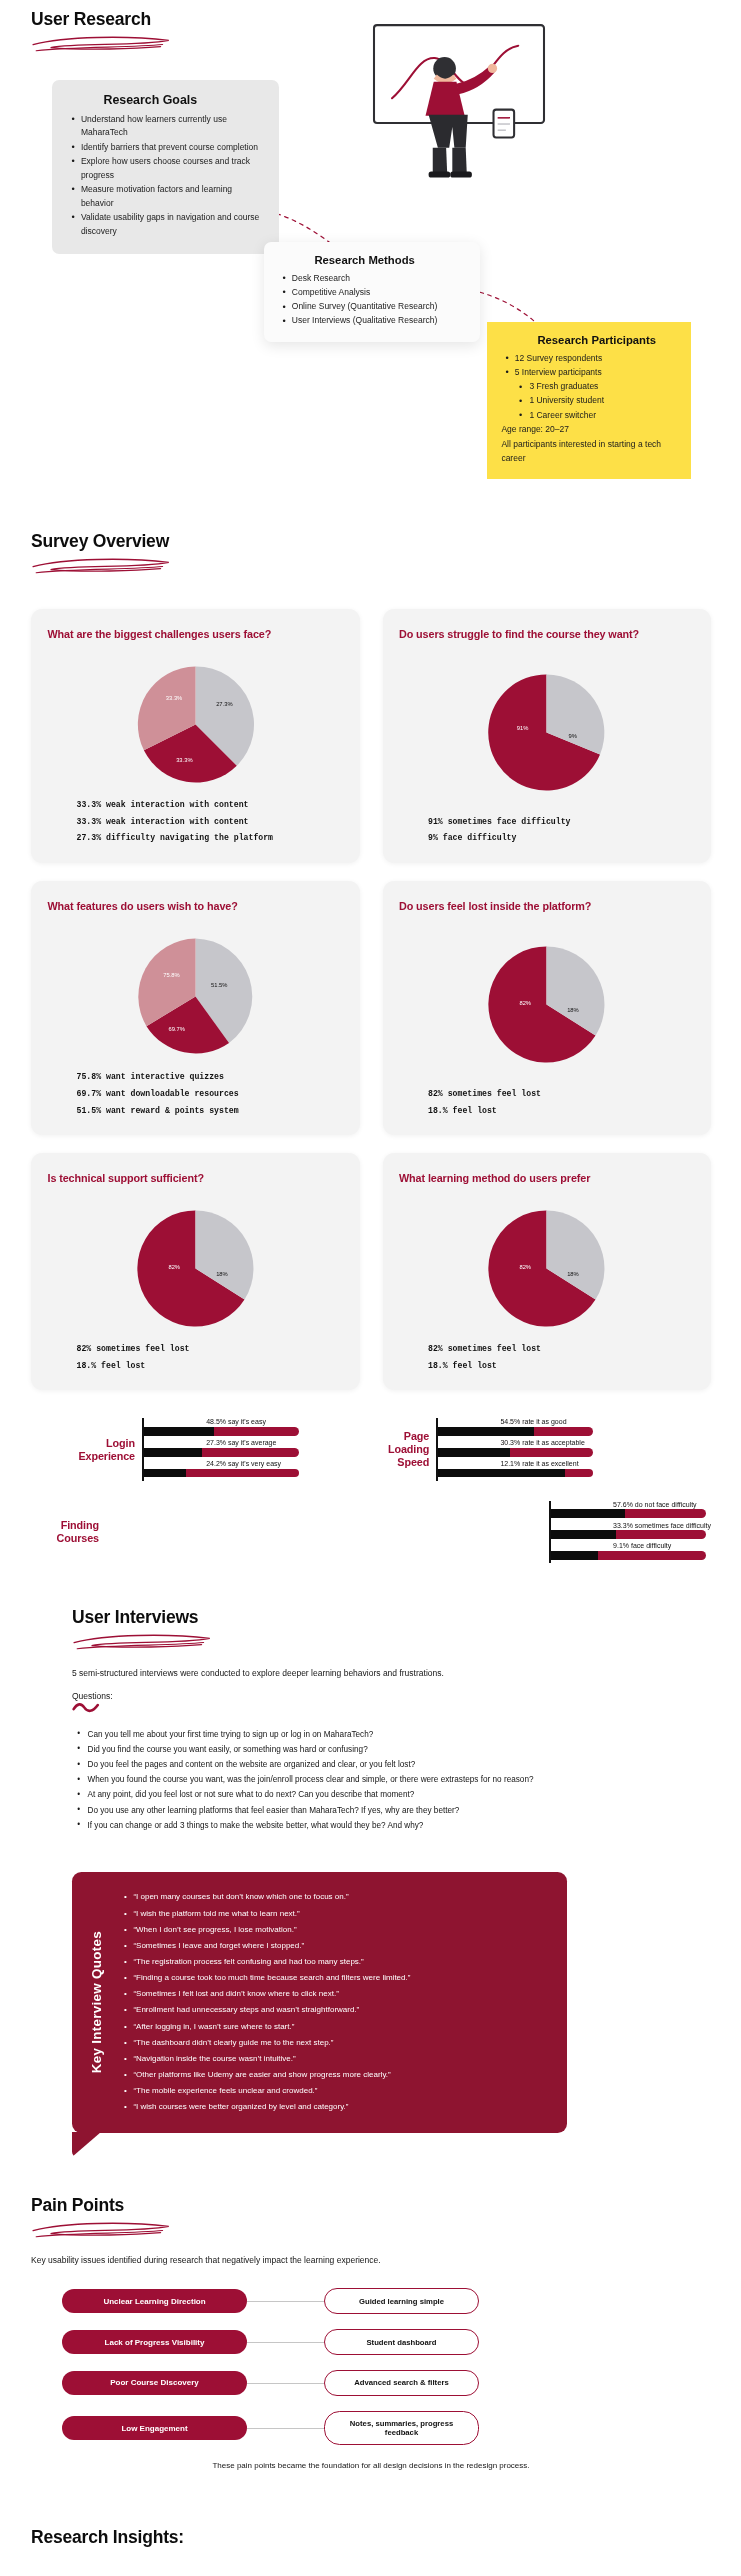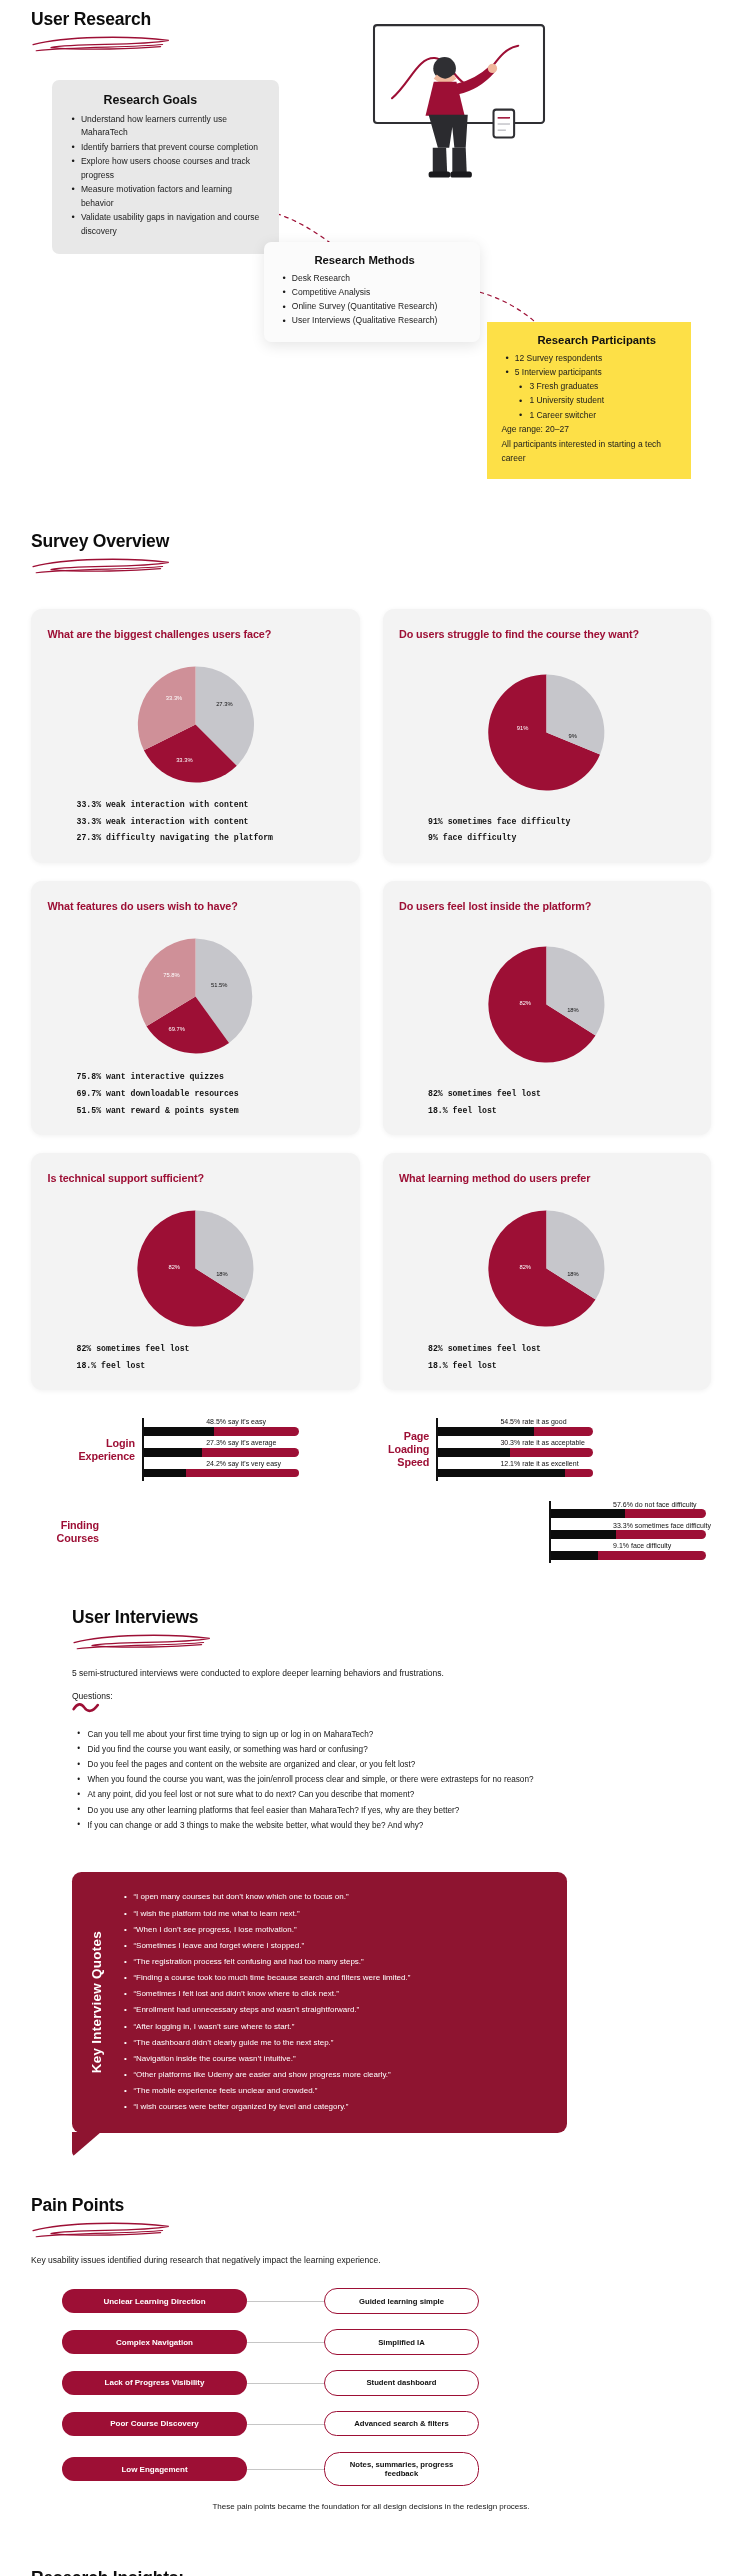--- a/index.html
+++ b/index.html
@@ -473,25 +473,20 @@
     </div>
     <div class="pain-lede">Key usability issues identified during research that negatively impact the learning experience.</div>
 
     <div class="pain-rows">
       <div class="pain-row">
         <div class="pain-left">Unclear Learning Direction</div>
         <div class="pain-conn"></div>
         <div class="pain-right">Guided learning simple</div>
       </div>
       <div class="pain-row">
-        <div class="pain-left">Complex Navigation</div>
-        <div class="pain-conn"></div>
-        <div class="pain-right">Simplified IA</div>
-      </div>
-      <div class="pain-row">
         <div class="pain-left">Lack of Progress Visibility</div>
         <div class="pain-conn"></div>
         <div class="pain-right">Student dashboard</div>
       </div>
       <div class="pain-row">
         <div class="pain-left">Poor Course Discovery</div>
         <div class="pain-conn"></div>
         <div class="pain-right">Advanced search &amp; filters</div>
       </div>
       <div class="pain-row">

